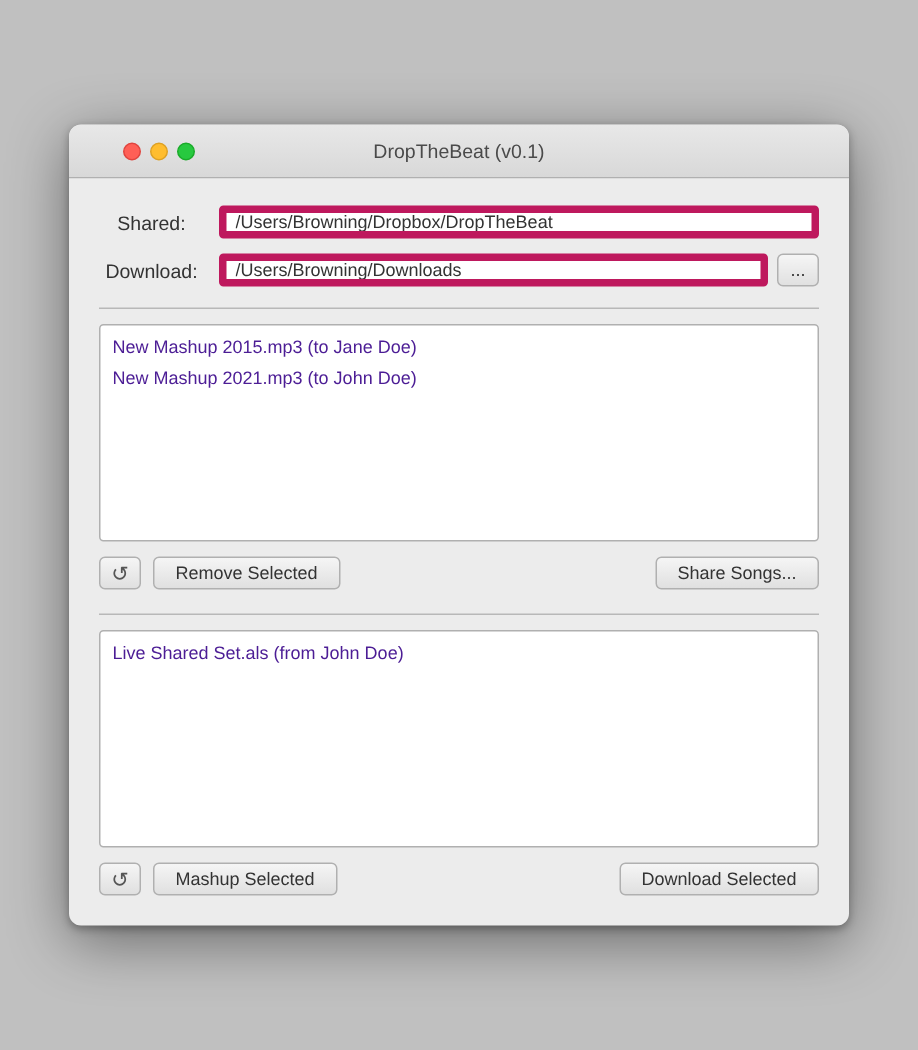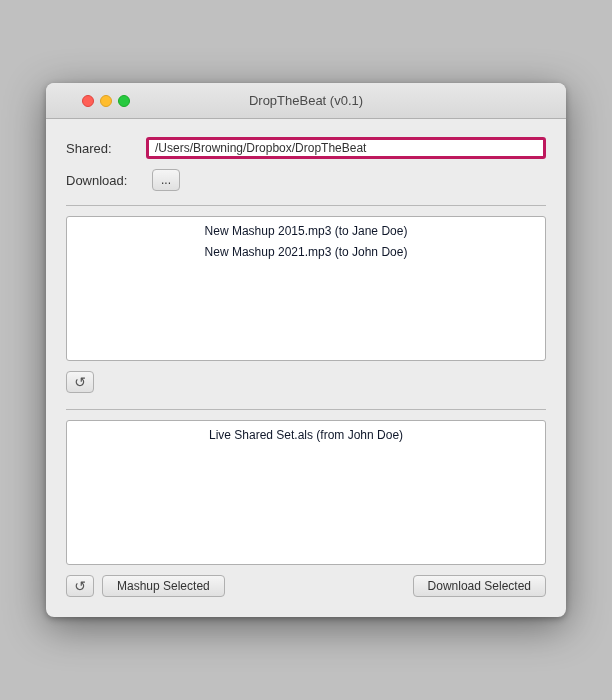--- a/index.html
+++ b/index.html
@@ -82,28 +82,28 @@
     .form-row {
       display: flex;
       align-items: center;
       margin-bottom: 10px;
     }
 
     .form-label {
       font-size: 13px;
       color: #333;
       min-width: 80px;
-      text-align: left;
+      text-align: center;
       padding-right: 10px;
     }
 
     .form-input {
       flex: 1;
       height: 22px;
-      border: 3px solid #be185d;
+      border: 5px solid #be185d;
       border-radius: 3px;
       background: white;
       padding: 0 6px;
       font-size: 12px;
       color: #333;
       outline: none;
     }
 
     .browse-btn {
       margin-left: 6px;
@@ -128,25 +128,24 @@
       height: 145px;
       background: white;
       border: 1px solid #b0b0b0;
       border-radius: 3px;
       overflow-y: auto;
       padding: 4px 4px;
     }
 
     .list-item {
       font-size: 12px;
-      color: #0f172a;
+      color: #4c1d95;
       padding: 1px 4px;
       line-height: 1.6;
       cursor: default;
-      text-align: center;
     }
 
     .button-row {
       display: flex;
       align-items: center;
       justify-content: space-between;
       margin-top: 10px;
     }
 
     .btn-group-left {
@@ -199,36 +198,39 @@
 
   <div class="window-content">
 
     <div class="form-row">
       <span class="form-label">Shared:</span>
       <input class="form-input" type="text" value="/Users/Browning/Dropbox/DropTheBeat" style="">
     </div>
 
     <div class="form-row">
       <span class="form-label">Download:</span>
+      <input class="form-input" type="text" value="/Users/Browning/Downloads" style="">
       <button class="browse-btn">...</button>
     </div>
 
     <div class="divider"></div>
 
     <div class="list-box">
       <div class="list-item">New Mashup 2015.mp3 (to Jane Doe)</div>
       <div class="list-item">New Mashup 2021.mp3 (to John Doe)</div>
     </div>
 
     <div class="button-row">
       <div class="btn-group-left">
         <button class="refresh-btn">
           <span>↺</span>
         </button>
+        <button class="action-btn">Remove Selected</button>
       </div>
+      <button class="action-btn">Share Songs...</button>
     </div>
 
     <div class="divider section-gap"></div>
 
     <div class="list-box">
       <div class="list-item">Live Shared Set.als (from John Doe)</div>
     </div>
 
     <div class="button-row">
       <div class="btn-group-left">

